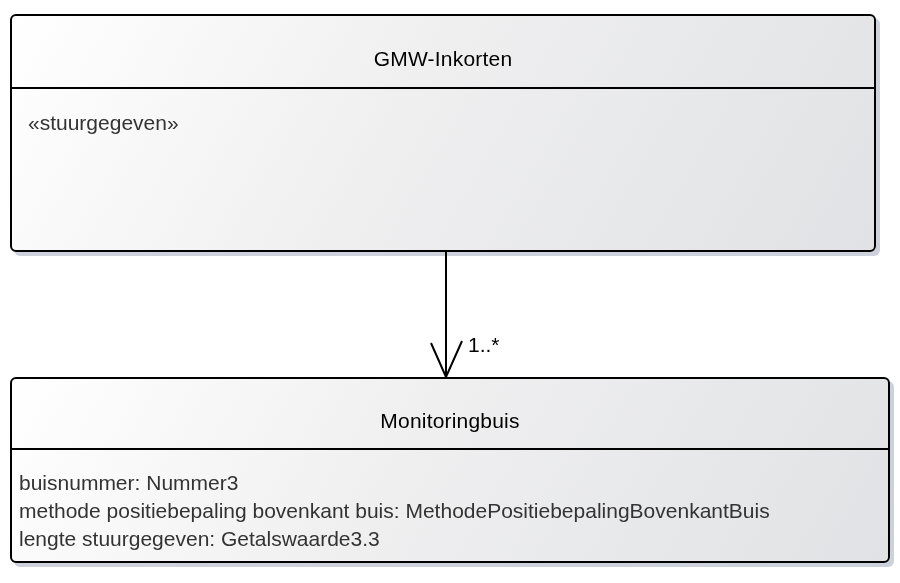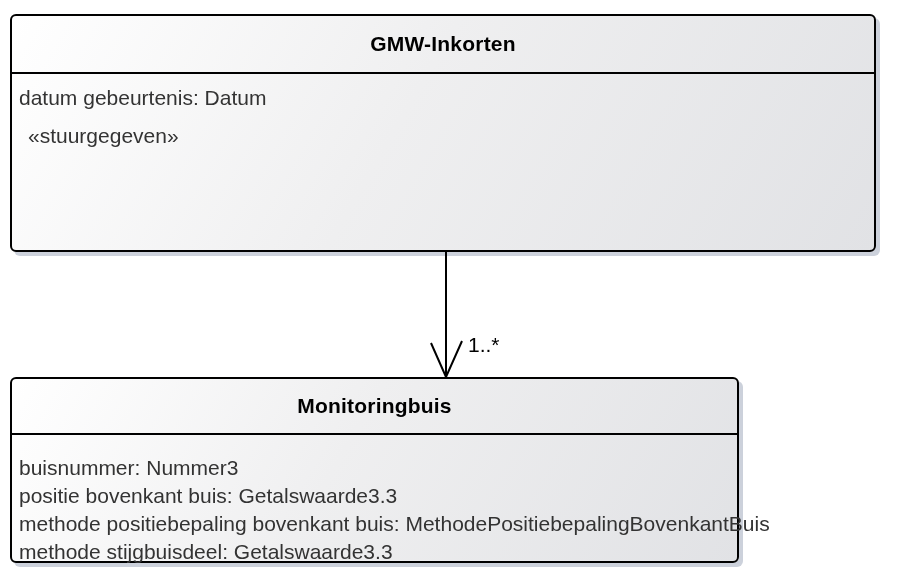--- a/index.html
+++ b/index.html
@@ -22,28 +22,29 @@
     border-radius: 6px;
     background: linear-gradient(120deg, #ffffff 0%, #efeff0 45%, #e1e2e5 100%);
     box-shadow: 4px 4px 0 0 #ccd1db;
   }
   .uml-class .title {
     box-sizing: border-box;
     border-bottom: 2px solid #000000;
     display: flex;
     align-items: center;
     justify-content: center;
-    font-weight: bold;
+    font-weight: normal;
     font-size: 21px;
     color: #000000;
     letter-spacing: 0.2px;
+    margin-top: 15px;
   }
   .class-top { left: 10px; top: 14px; width: 866px; height: 238px; }
   .class-top .title { height: 58px; }
-  .class-bottom { left: 10px; top: 377px; width: 729px; height: 186px; }
+  .class-bottom { left: 10px; top: 377px; width: 880px; height: 186px; }
   .class-bottom .title { height: 56px; }
   .attrs {
     padding: 10px 6px 0 7px;
     font-size: 21px;
     color: #333333;
   }
   .class-bottom .attrs { padding-top: 19px; }
   .attr {
     line-height: 28px;
     white-space: nowrap;
@@ -69,34 +70,32 @@
   }
 </style>
 </head>
 <body>
 
 <div class="canvas">
 
   <section class="uml-class class-top">
     <header class="title">GMW-Inkorten</header>
     <div class="attrs">
-      <div class="attr">datum gebeurtenis: Datum</div>
       <div class="attr stereotype">«stuurgegeven»</div>
     </div>
   </section>
 
   <svg class="assoc-svg" viewBox="0 0 70 128" xmlns="http://www.w3.org/2000/svg">
     <line x1="21" y1="0" x2="21" y2="126" stroke="#000000" stroke-width="2"></line>
     <polyline points="6,92 21,126 37,90" fill="none" stroke="#000000" stroke-width="2"></polyline>
   </svg>
   <span class="mult-label">1..*</span>
 
   <section class="uml-class class-bottom">
     <header class="title">Monitoringbuis</header>
     <div class="attrs">
       <div class="attr">buisnummer: Nummer3</div>
-      <div class="attr">positie bovenkant buis: Getalswaarde3.3</div>
       <div class="attr">methode positiebepaling bovenkant buis: MethodePositiebepalingBovenkantBuis</div>
-      <div class="attr">methode stijgbuisdeel: Getalswaarde3.3</div>
+      <div class="attr">lengte stuurgegeven: Getalswaarde3.3</div>
     </div>
   </section>
 
 </div>
 
 </body></html>

